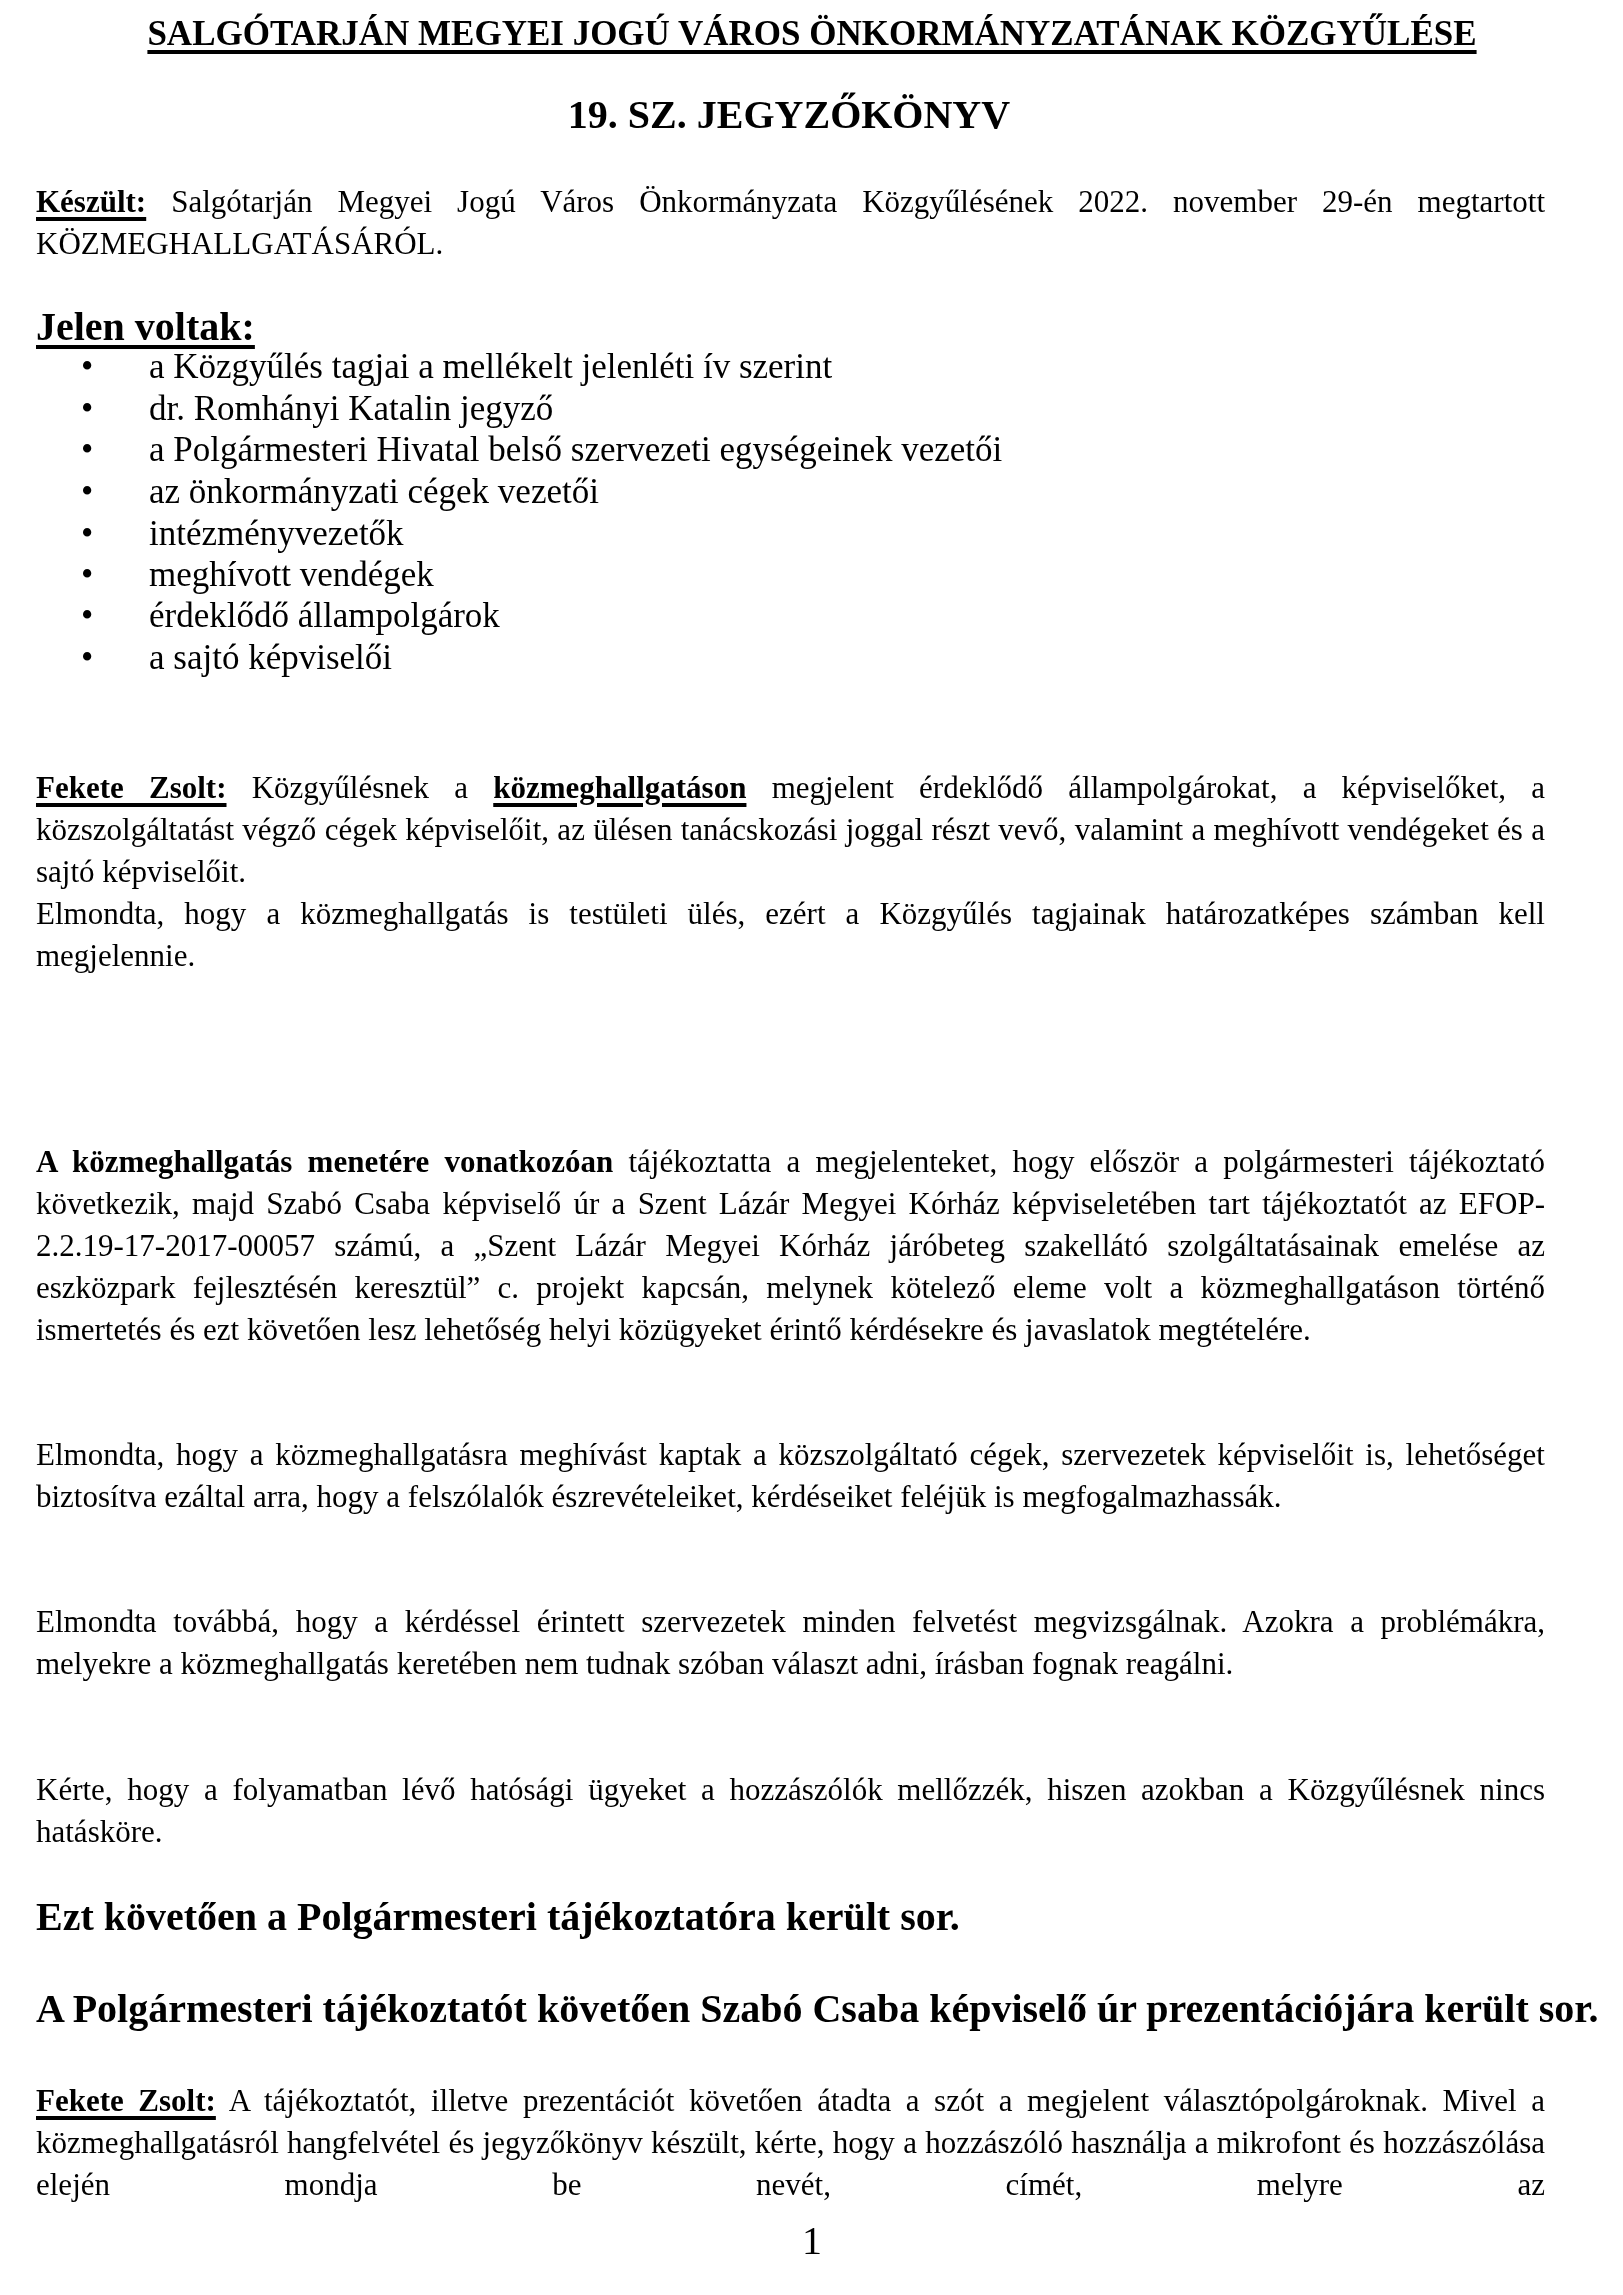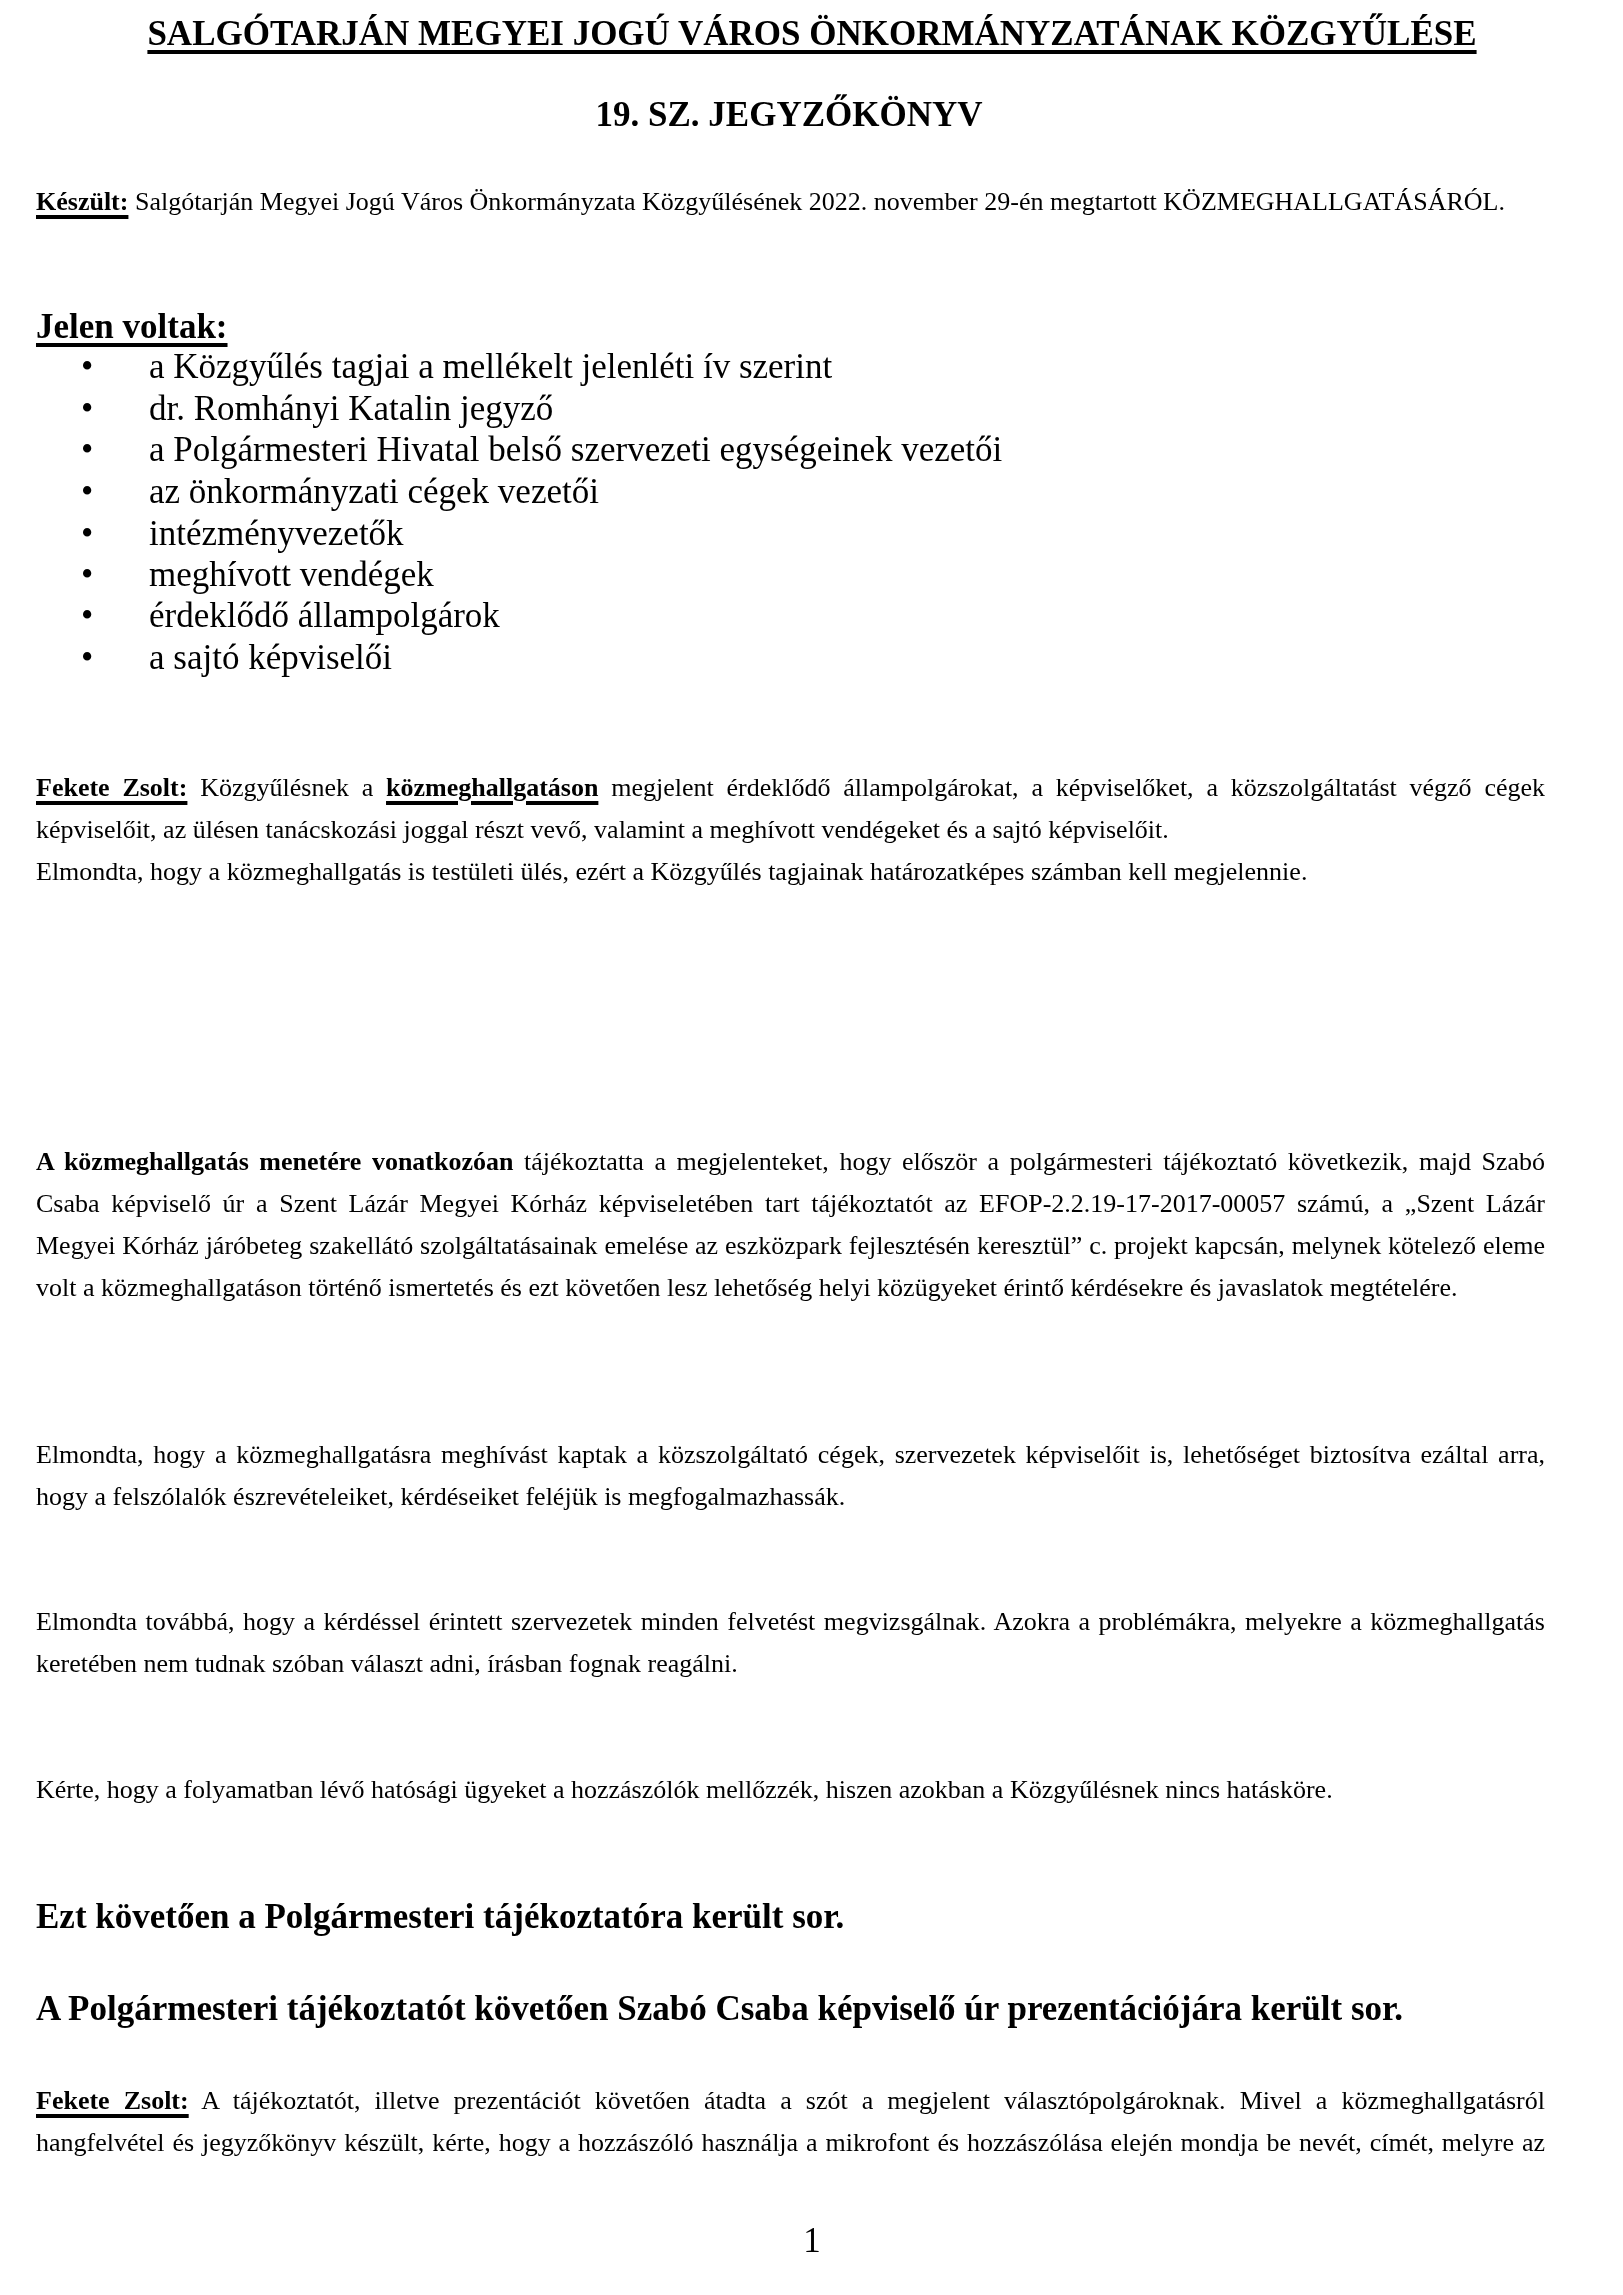--- a/index.html
+++ b/index.html
@@ -1,22 +1,22 @@
 <!DOCTYPE html>
 <html style="font-size:11.2px"><head>
 <meta charset="utf-8">
 <style>
   html, body { margin: 0; padding: 0; background: #ffffff; }
   body {
     width: 1624px; height: 2295px; position: relative; overflow: hidden;
     font-family: "Liberation Serif", serif; color: #000;
   }
   .page { position: absolute; left: 0; top: 0; width: 1624px; height: 2295px; }
-  .line { position: absolute; white-space: nowrap; font-size: 35px; line-height: 42px; }
-  .block { position: absolute; left: 36px; width: 1509px; font-size: 26px; line-height: 42px; text-align: justify; }
+  .line { position: absolute; white-space: nowrap; font-size: 40px; line-height: 42px; }
+  .block { position: absolute; left: 36px; width: 1509px; font-size: 31px; line-height: 42px; text-align: justify; }
   .block p { margin: 0; }
   .title { left: 0; width: 1624px; text-align: center; font-weight: bold; font-size: 35px; }
   .title span { text-decoration: underline; text-decoration-thickness: 3.5px; text-underline-offset: 4.9px; }
   .subtitle { left: 0; width: 1578px; text-align: center; font-weight: bold; }
   .label { font-weight: bold; text-decoration: underline; text-decoration-thickness: 3.5px; text-underline-offset: 4.9px; }
   .bold { font-weight: bold; }
   .bul { position: absolute; left: 0; width: 1624px; font-size: 35px; line-height: 42px; }
   .bul .dot { position: absolute; left: 81px; }
   .bul .txt { position: absolute; left: 149px; white-space: nowrap; }
   .pnum { left: 0; width: 1624px; text-align: center; }

